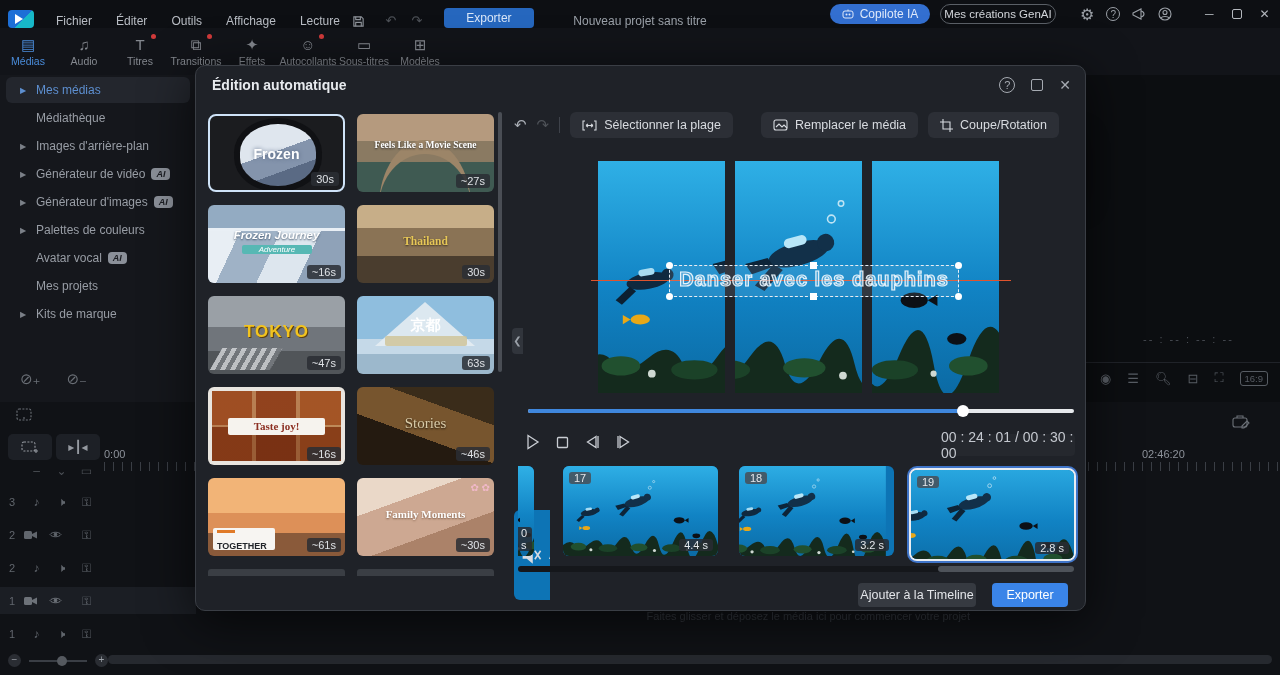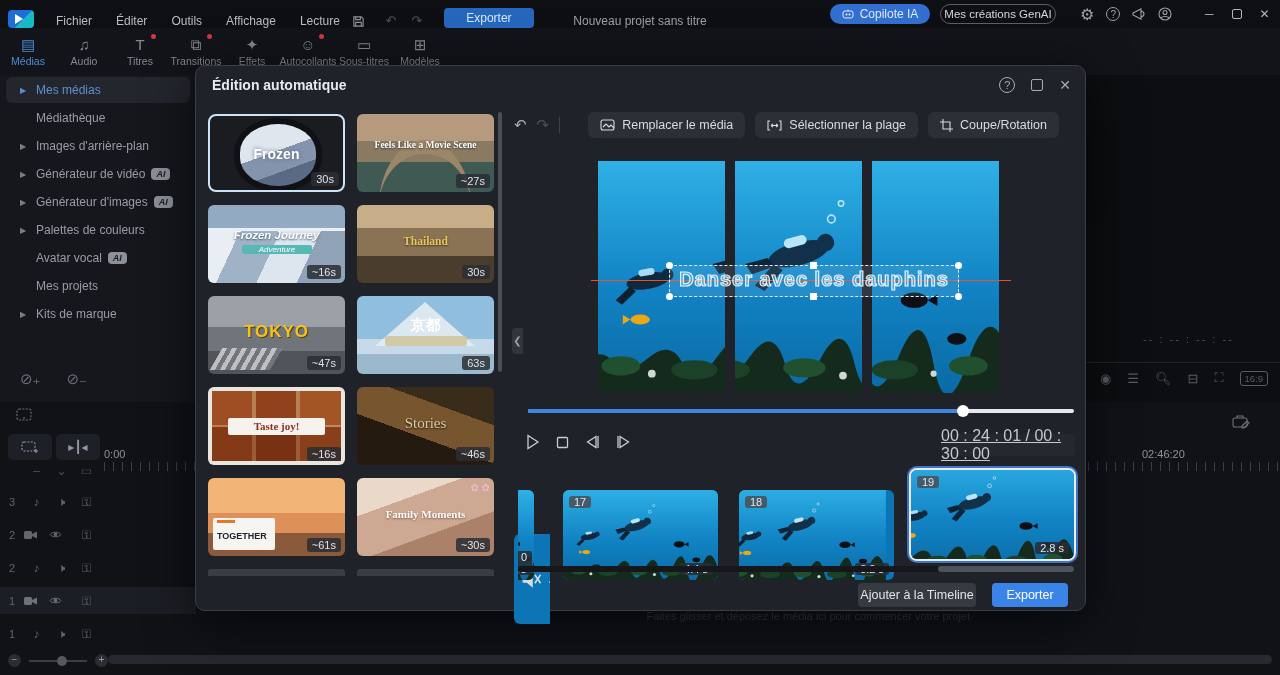--- a/index.html
+++ b/index.html
@@ -104,21 +104,21 @@
   .t-kyoto .tband { position:absolute; top:40px; left:28px; width:82px; height:10px; background:#cfc49a; opacity:.85; border-radius:2px; }
   .t-taste { background:#e9e5df; }
   .t-taste::before { content:""; position:absolute; inset:4px; background:
     linear-gradient(90deg,#c98d5e 0 31%,#e9e5df 31% 34%,#b87850 34% 65%,#e9e5df 65% 68%,#d09a66 68%),
     linear-gradient(0deg,#a8683e 0 48%,#e9e5df 48% 52%,#c98d5e 52%); background-blend-mode:multiply; }
   .t-taste .tband2 { position:absolute; top:31px; left:20px; width:97px; height:17px; background:#f6f3ee; border-radius:2px; }
   .t-taste .tname { top:33px; font-size:11px; font-weight:bold; color:#8c2f22; font-family:"Liberation Serif",serif; }
   .t-stories { background:linear-gradient(200deg,#3a2c1a 0 30%,#77552e 30% 60%,#241a10 60%); }
   .t-stories .tname { top:28px; font-size:15px; font-family:"Liberation Serif",serif; color:#d9cba8; text-shadow:0 1px 2px #1a130a; }
   .t-together { background:linear-gradient(180deg,#f2b477 0 45%,#dd9058 45% 70%,#8a5a3a 70%); }
-  .t-together .tbox { position:absolute; left:5px; bottom:6px; width:62px; height:32px; background:#f7f5f2; border-radius:2px; padding:2px 4px; }
+  .t-together .tbox { position:absolute; left:5px; bottom:6px; width:62px; height:22px; background:#f7f5f2; border-radius:2px; padding:2px 4px; }
   .t-together .tbar { width:18px; height:3px; background:#e07a28; margin-bottom:2px; }
   .t-together .tname { position:static; text-align:left; font-size:9px; font-weight:bold; color:#22252a; }
   .t-family { background:linear-gradient(160deg,#ead8c8 0 30%,#cda892 30% 65%,#ab8269 65%); }
   .t-family .tname { top:30px; font-size:11px; font-family:"Liberation Serif",serif; font-weight:bold; text-shadow:0 1px 2px #7a5a44; }
   .t-family::after { content:"✿ ✿"; position:absolute; right:4px; top:4px; color:#f0b8c8; font-size:10px; }
 
   
   .m-toolbar { position:absolute; left:318px; top:44px; width:566px; height:30px; display:flex; align-items:center; gap:10px; }
   .undo-redo { font-size:15px; color:#a9aeb5; }
   .undo-redo.dim { color:#4e5258; }
@@ -164,24 +164,24 @@
   .align.active i { background:#4a8ce8; }
   .align.left i:nth-child(2){width:70%;} .align.left i:nth-child(3){width:85%;}
   .align.center i:nth-child(2){width:70%; margin:0 auto;} .align.center i:nth-child(3){width:85%; margin:0 auto;}
   .align.right i:nth-child(2){width:70%; margin-left:auto;} .align.right i:nth-child(3){width:85%; margin-left:auto;}
 
   
   .seek { position:absolute; left:332px; top:343px; width:546px; height:4px; border-radius:2px; background:#e6e9ec; }
   .seek .fill { position:absolute; left:0; top:0; height:4px; width:435px; border-radius:2px; background:#3f87dd; }
   .seek .knob { position:absolute; left:429px; top:-4px; width:12px; height:12px; border-radius:50%; background:#fff; }
   .pb-ctrls { position:absolute; left:330px; top:368px; display:flex; align-items:center; gap:16px; color:#c9cdd3; }
-  .time-badge { position:absolute; left:745px; top:368px; width:134px; height:22px; background:#25282e; border-radius:4px; color:#c4c8cf; font-size:16px; display:flex; align-items:center; justify-content:center;text-decoration:underline; }
-
-  
-  .clip { position:absolute; top:424px; height:90px; border-radius:6px; overflow:hidden; background:#0d74b5; }
+  .time-badge { position:absolute; left:745px; top:368px; width:134px; height:22px; background:#25282e; border-radius:4px; color:#c4c8cf; font-size:14px; display:flex; align-items:center; justify-content:center; }
+
+  
+  .clip { position:absolute; top:400px; height:90px; border-radius:6px; overflow:hidden; background:#0d74b5; }
   .clip svg { width:100%; height:100%; }
   .clip .cnum { position:absolute; left:6px; top:6px; background:rgba(72,78,86,.85); color:#e4e7eb; font-size:11px; padding:0 5px; border-radius:3px; }
   .clip .cdur { position:absolute; right:5px; bottom:5px; background:rgba(40,44,50,.85); color:#e2e5e9; font-size:11px; padding:0 5px; border-radius:3px; }
   .clip.sel19 { border:2px solid #e9edf2; box-shadow:0 0 0 2px #3f74c8; border-radius:8px; }
   .clip-scroll { position:absolute; left:322px; top:500px; width:556px; height:6px; border-radius:3px; background:#15171b; }
   .clip-scroll .thumb { position:absolute; left:420px; width:136px; height:6px; border-radius:3px; background:#4e535a; }
 
   
   .m-footer-btn { position:absolute; top:517px; height:24px; border-radius:4px; font-size:12.5px; display:flex; align-items:center; justify-content:center; }
   .btn-add { left:662px; width:118px; background:#363a41; color:#e3e5e9; }
@@ -525,32 +525,32 @@
     </div>
     <div class="tpl-sliver" style="left:2px; top:457px;"></div>
     <div class="tpl-sliver" style="left:151px; top:457px;"></div>
     <div class="tpl-scroll"></div>
   </div>
 
   <div class="m-toolbar">
     <span class="undo-redo">↶</span>
     <span class="undo-redo dim">↷</span>
     <span class="vdiv"></span>
+    <div class="pill">
+      <svg width="15" height="11" viewBox="0 0 15 11" fill="none" stroke="#d8dbe0" stroke-width="1.1">
+          <path d="M3 1H1v9h2M12 1h2v9h-2M4 5.5h7M4 5.5l2-1.6M4 5.5l2 1.6M11 5.5l-2-1.6M11 5.5l-2 1.6"></path>
+        </svg>
+      <span>Sélectionner la plage</span>
+    </div>
     <div class="pill" style="margin-left:18px;">
       <svg width="15" height="12" viewBox="0 0 15 12" fill="none" stroke="#d8dbe0" stroke-width="1.1">
           <rect x="1" y="1" width="13" height="10" rx="2"></rect>
           <path d="M3 8l3-3 3 3 2-2 3 3"></path>
         </svg>
       <span>Remplacer le média</span>
-    </div>
-    <div class="pill">
-      <svg width="15" height="11" viewBox="0 0 15 11" fill="none" stroke="#d8dbe0" stroke-width="1.1">
-          <path d="M3 1H1v9h2M12 1h2v9h-2M4 5.5h7M4 5.5l2-1.6M4 5.5l2 1.6M11 5.5l-2-1.6M11 5.5l-2 1.6"></path>
-        </svg>
-      <span>Sélectionner la plage</span>
     </div>
     <div class="pill">
       <svg width="13" height="13" viewBox="0 0 13 13" fill="none" stroke="#d8dbe0" stroke-width="1.1">
           <path d="M3 0v10h10M0 3h10v10"></path>
         </svg>
       <span>Coupe/Rotation</span>
     </div>
     <div class="pill clip">
       <svg width="14" height="12" viewBox="0 0 14 12" fill="none" stroke="#d8dbe0" stroke-width="1.1">
           <path d="M1 4h2.5L7 1v10L3.5 8H1z" fill="#d8dbe0"></path>

